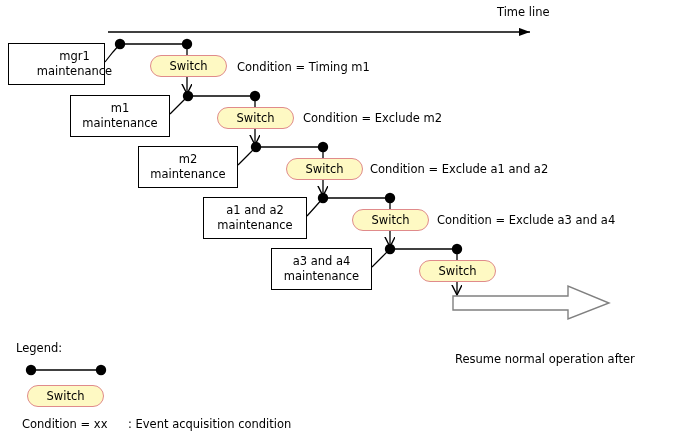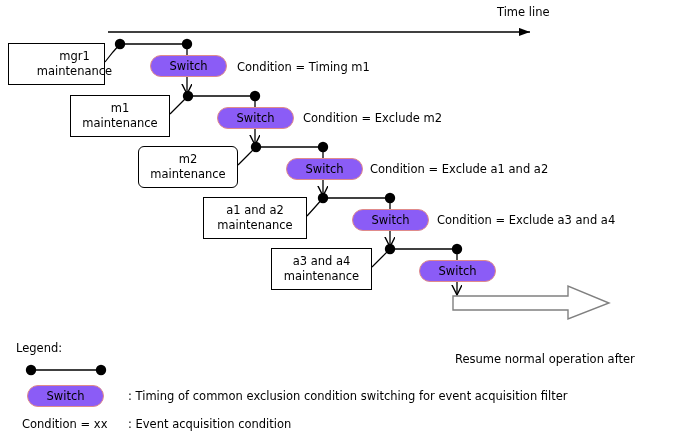--- a/index.html
+++ b/index.html
@@ -38,21 +38,21 @@
     justify-content: center;
     font-family: "DejaVu Sans", sans-serif;
     font-size: 11.5px;
     line-height: 15px;
     color: #000000;
     text-align: center;
   }
   .task-box span { display: block; white-space: pre; }
   .switch-cap {
     position: absolute;
-    background: #8b5cf6;
+    background: #fef9c3;
     border: 1.2px solid #e08b8b;
     border-radius: 11px;
     box-sizing: border-box;
     display: flex;
     align-items: center;
     justify-content: center;
     font-family: "DejaVu Sans", sans-serif;
     font-size: 11.5px;
     color: #000000;
     white-space: pre;
@@ -187,21 +187,21 @@
   <div class="task-box" style="left:8px; top:43px; width:97px; height:42px;padding-left:36px;">
     <span>mgr1</span>
     <span>maintenance</span>
   </div>
 
   <div class="task-box" style="left:70px; top:95px; width:100px; height:42px;">
     <span>m1</span>
     <span>maintenance</span>
   </div>
 
-  <div class="task-box" style="left:138px; top:146px; width:100px; height:42px;border-radius:6px;">
+  <div class="task-box" style="left:138px; top:146px; width:100px; height:42px;">
     <span>m2</span>
     <span>maintenance</span>
   </div>
 
   <div class="task-box" style="left:203px; top:197px; width:104px; height:42px;">
     <span>a1 and a2</span>
     <span>maintenance</span>
   </div>
 
   <div class="task-box" style="left:271px; top:248px; width:101px; height:42px;">
@@ -221,18 +221,17 @@
   <div class="cond-txt" style="left:437px; top:213px;">Condition = Exclude a3 and a4</div>
 
   <div class="resume-note" style="left:455px; top:322px;">
     <div>Resume normal operation after</div>
   </div>
 
   <div class="legend-label" style="left:16px; top:341px;">Legend:</div>
 
 
   <div class="switch-cap" style="left:27px; top:385px; width:77px; height:22px;">Switch</div>
-  <div class="legend-label" style="left:128px; top:389px;">: Timing of common exclusion condition switching for event acquisition filter</div>
 
   <div class="legend-label" style="left:22px; top:417px;">Condition = xx</div>
   <div class="legend-label" style="left:128px; top:417px;">: Event acquisition condition</div>
 
 </div>
 
 </body></html>

